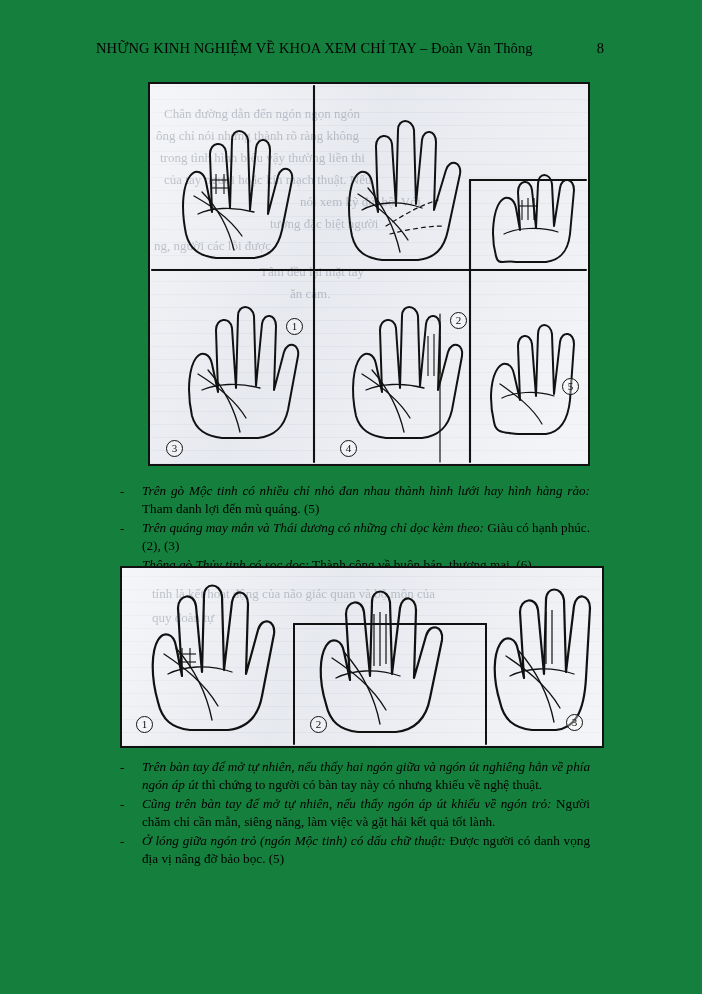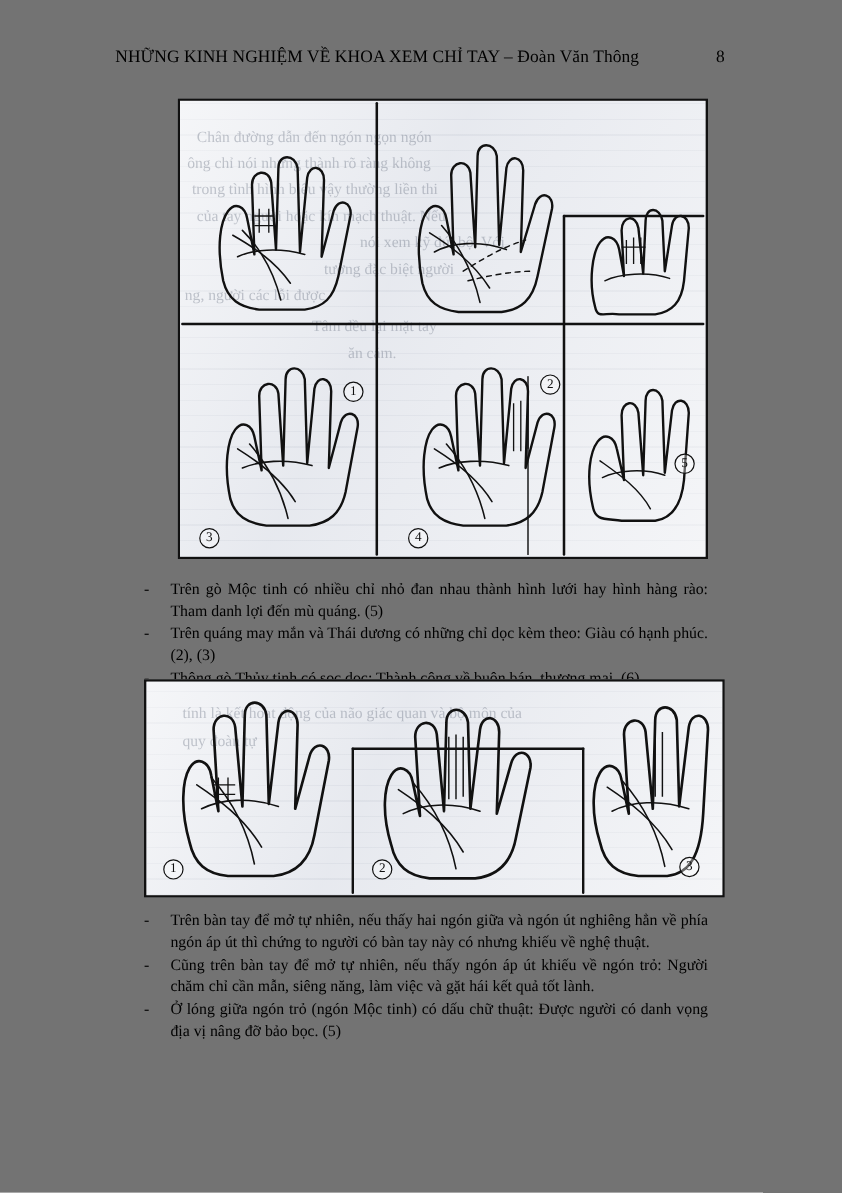--- a/index.html
+++ b/index.html
@@ -13,21 +13,21 @@
     font-family: "Liberation Serif", serif;
     color: #000000;
     position: relative;
     overflow: hidden;
   }
   .page {
     position: absolute;
     left: 0; top: 0;
     width: 702px;
     height: 994px;
-    background: #737373;
+    background: #15803d;
   }
 
   
   .header {
     position: absolute;
     left: 96px;
     top: 40px;
     width: 512px;
     display: flex;
     align-items: baseline;
@@ -109,21 +109,21 @@
   }
   .dash {
     width: 22px;
     flex: 0 0 22px;
     text-align: left;
   }
   .ptext {
     flex: 1 1 auto;
     text-align: justify;
   }
-  .it { }
+  .it { font-style: italic; }
 </style>
 </head>
 <body>
 
 <div class="page">
 
   <div class="header">
     <div class="header-title">NHỮNG KINH NGHIỆM VỀ KHOA XEM CHỈ TAY – Đoàn Văn Thông</div>
     <div class="header-pageno">8</div>
   </div>

